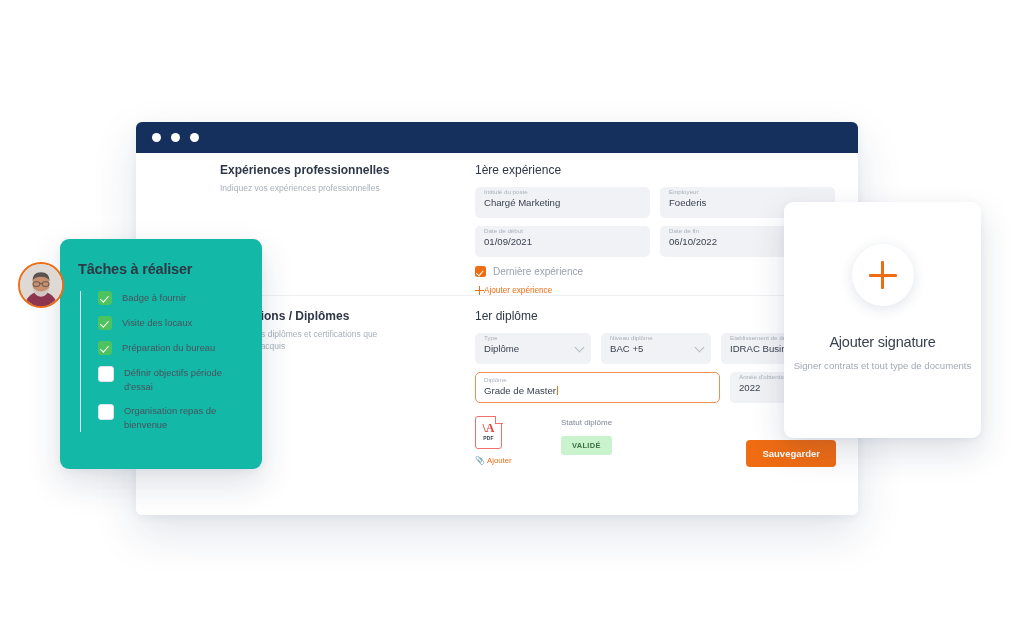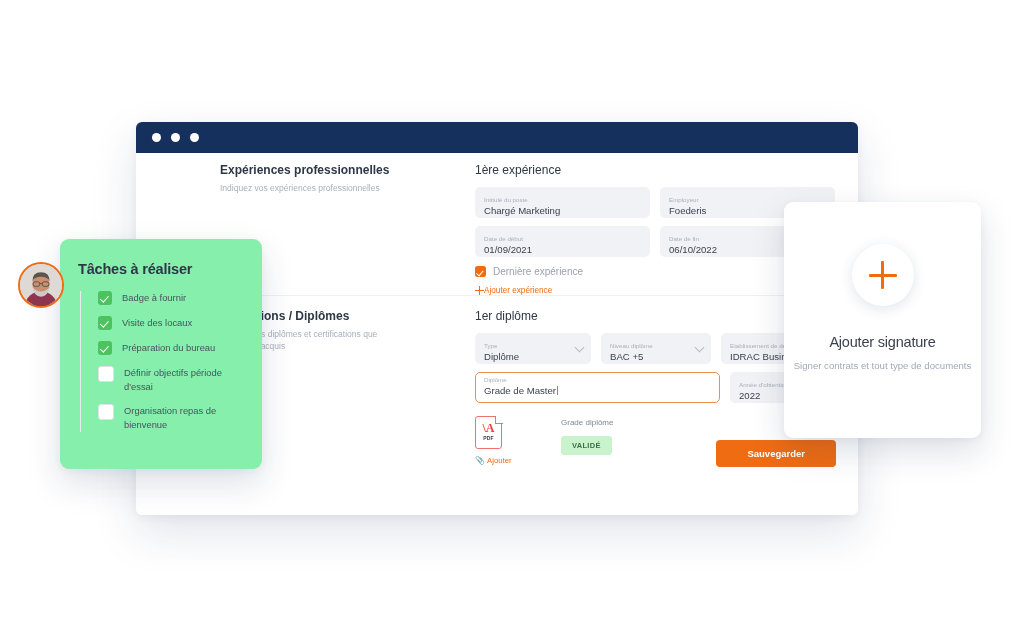--- a/index.html
+++ b/index.html
@@ -139,21 +139,21 @@
 
   
   .field-row {
     display: flex;
     gap: 10px;
     margin-bottom: 8px;
   }
   .field {
     background: #f1f2f5;
     border-radius: 5px;
-    padding: 10px 9px 6px 9px;
+    padding: 2px 9px 6px 9px;
     box-sizing: border-box;
     position: relative;
     height: 31px;
   }
   .field .lbl {
     font-size: 6.2px;
     color: #a8b0bb;
     line-height: 1.1;
     margin-bottom: 1px;
     white-space: nowrap;
@@ -330,35 +330,35 @@
     border-radius: 3px;
   }
   .save-btn {
     position: absolute;
     right: 22px;
     top: 24px;
     background: #ef6c13;
     color: #fff;
     font-size: 9.5px;
     font-weight: bold;
-    padding: 8px 31px;
+    padding: 8px 16px;
     border-radius: 4px;
     border: none;
     cursor: pointer;
     white-space: nowrap;
   }
 
   
   .tasks-card {
     position: absolute;
     left: 60px;
     top: 239px;
     width: 202px;
     height: 230px;
-    background: #86efac;
+    background: #14b8a6;
     border-radius: 9px;
     box-shadow: 0 14px 34px rgba(24, 44, 90, 0.15), 0 2px 8px rgba(24,44,90,0.05);
     padding: 22px 18px 16px 18px;
     box-sizing: border-box;
   }
   .tasks-title {
     font-size: 14.5px;
     font-weight: bold;
     color: #2e3746;
     margin-bottom: 14px;
@@ -574,21 +574,21 @@
                 <span class="pdf-a">\A</span>
                 <span class="pdf-txt">PDF</span>
               </div>
               <div class="ajouter-file">
                 <span class="clip-icon">📎</span>
                 <span class="lab">Ajouter</span>
               </div>
             </div>
 
             <div class="status-col">
-              <div class="status-lbl">Grade diplôme</div>
+              <div class="status-lbl">Statut diplôme</div>
               <span class="badge">VALIDÉ</span>
             </div>
 
             <button class="save-btn">Sauvegarder</button>
           </div>
         </div>
       </div>
 
     </div>
   </div>

